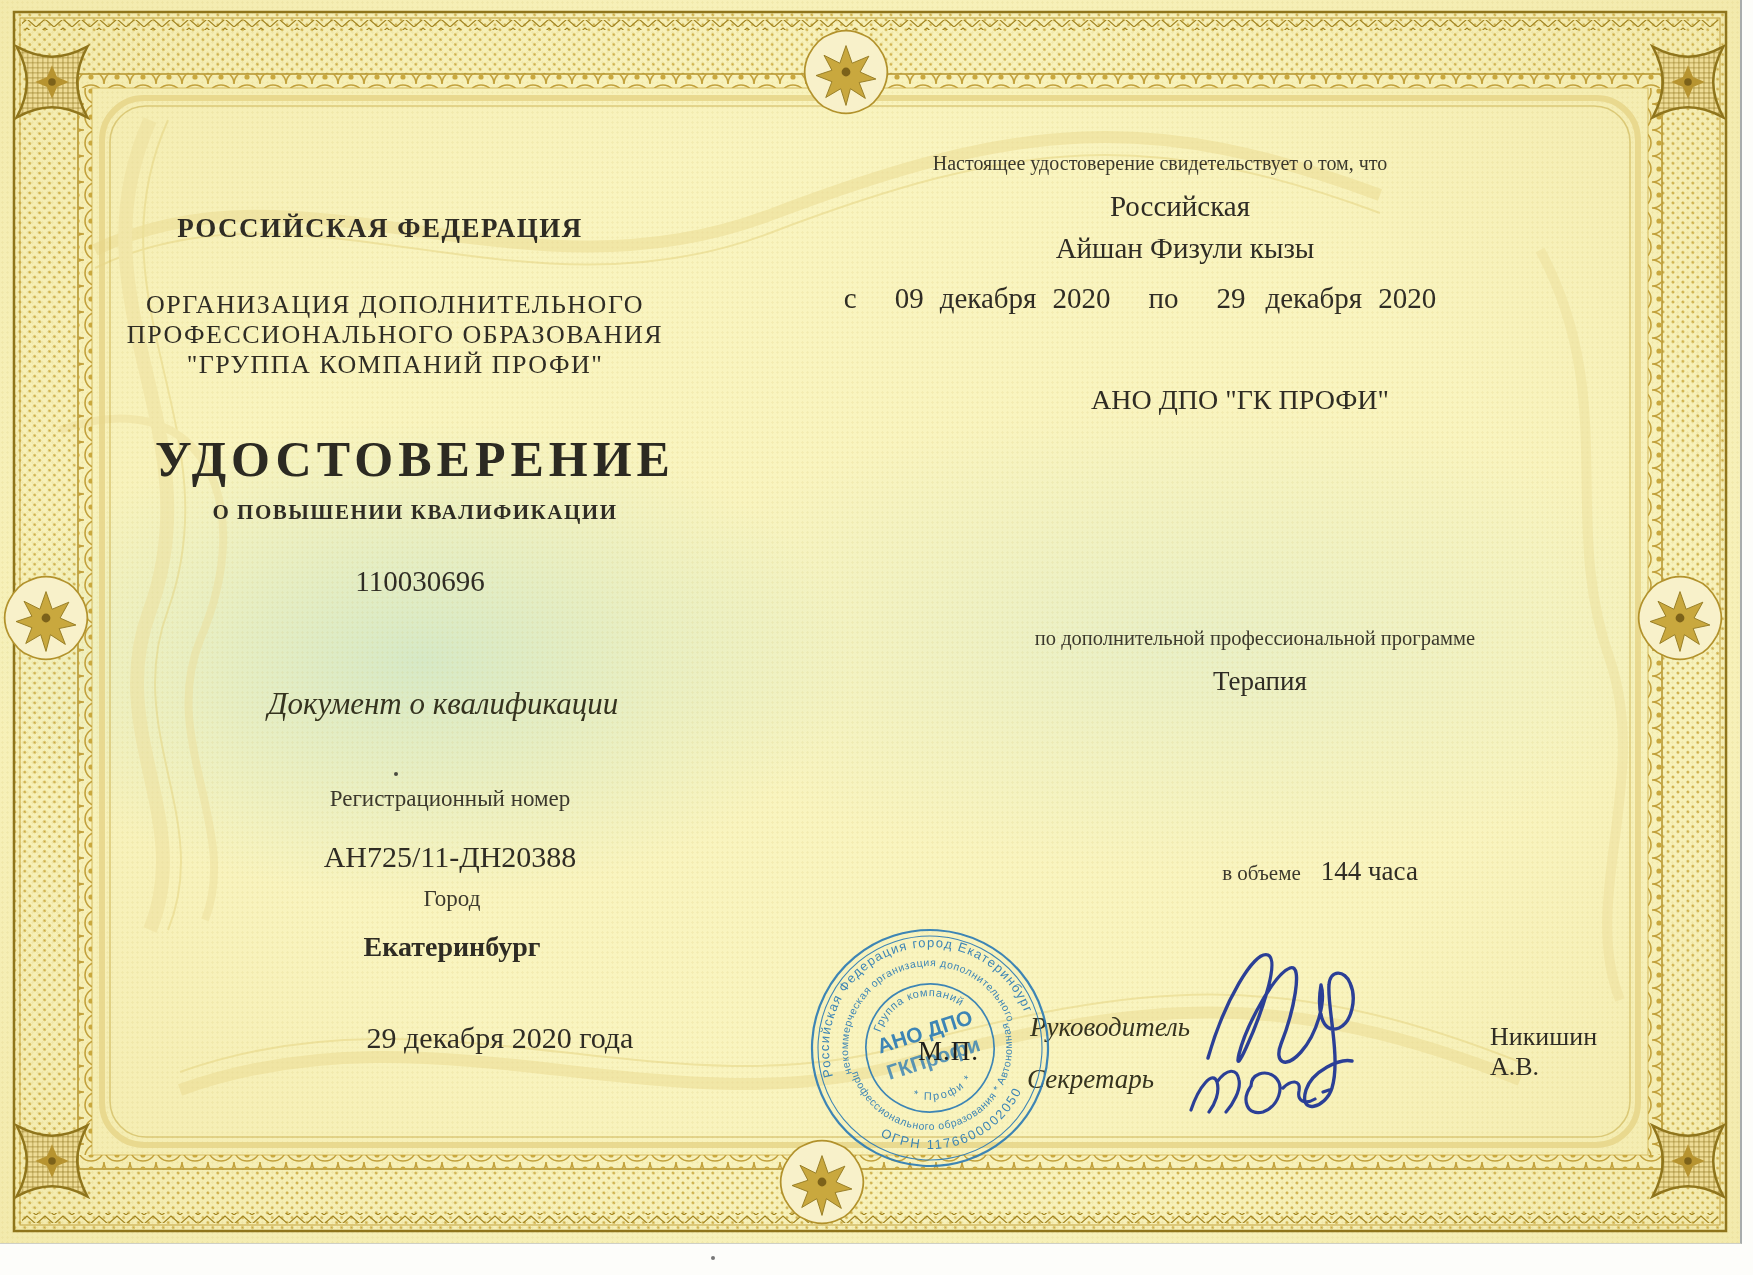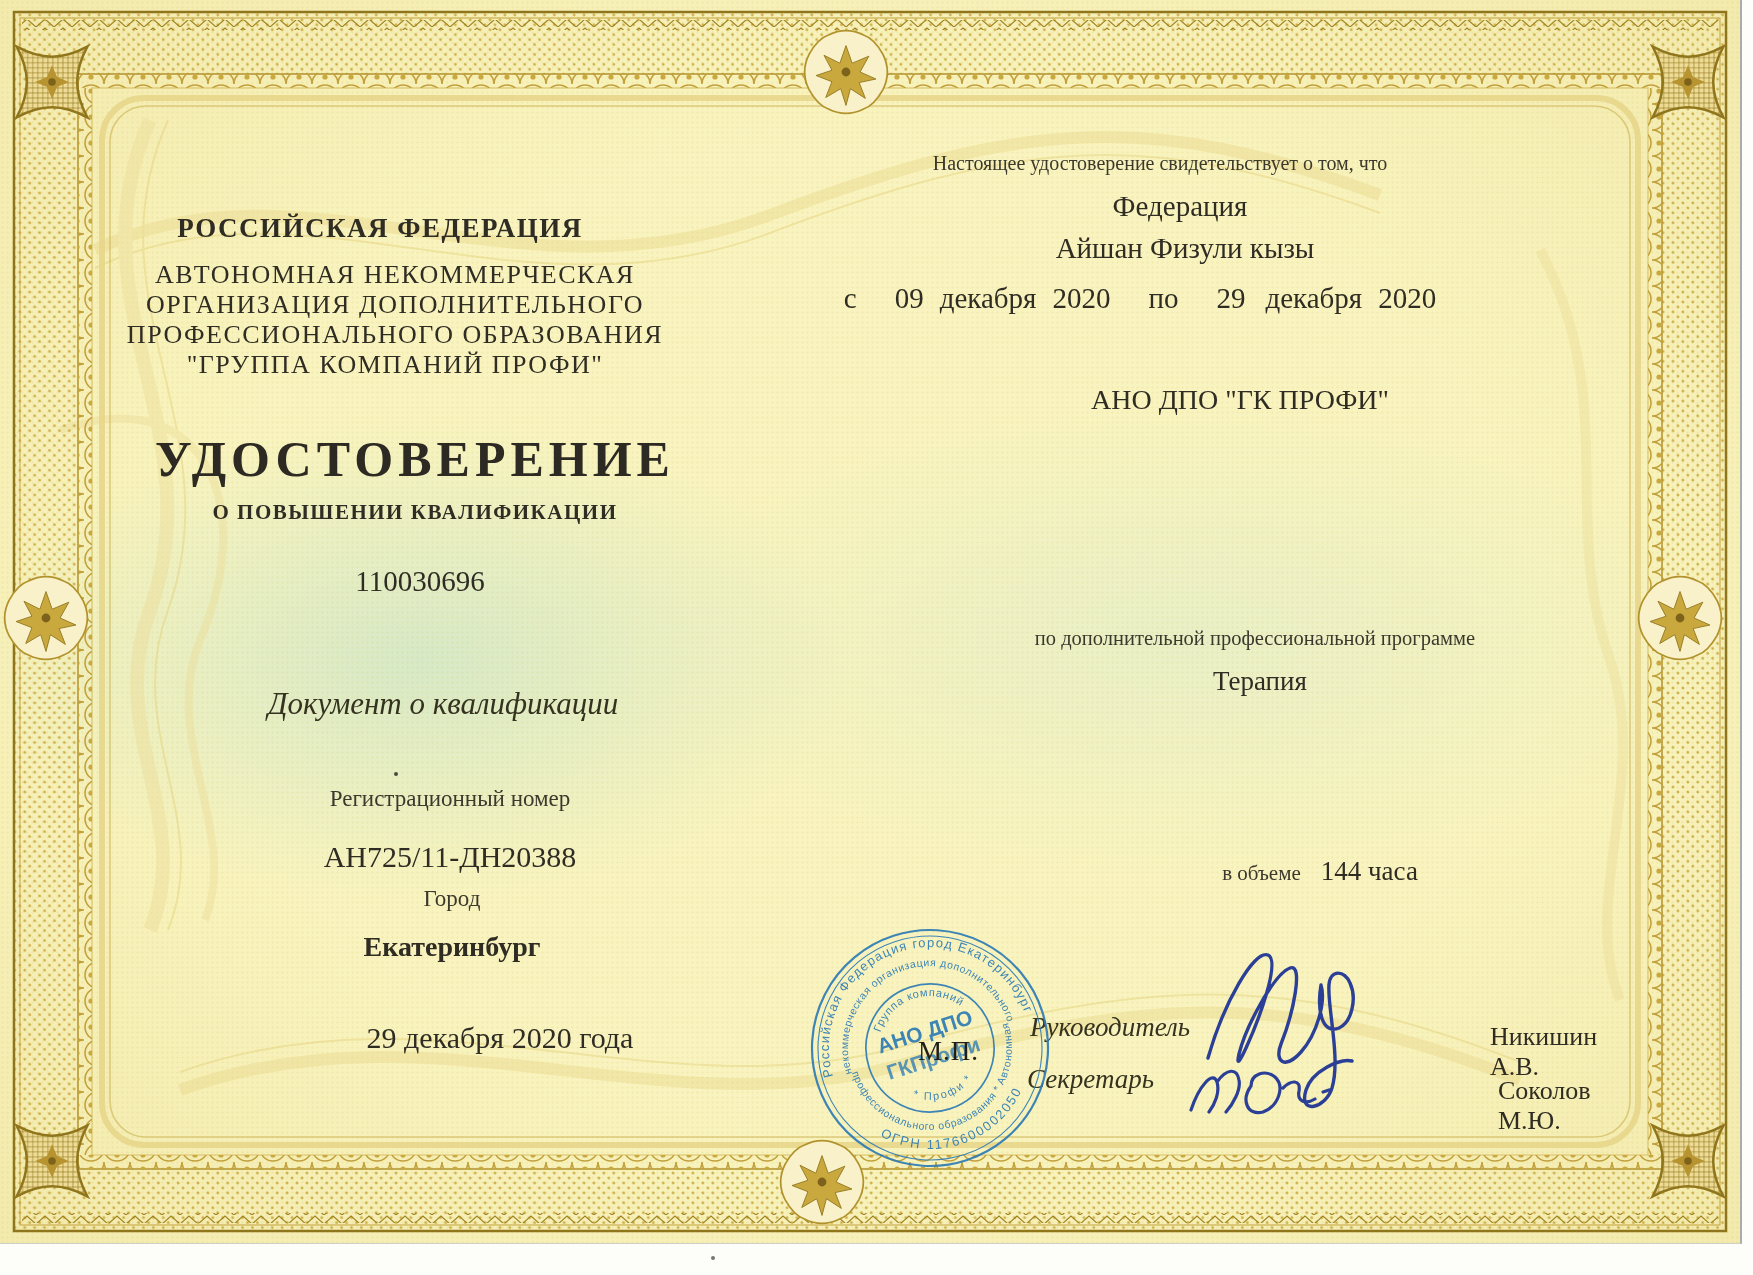--- a/index.html
+++ b/index.html
@@ -106,41 +106,40 @@
     <use href="#cushion" x="1646" y="1119" width="84" height="84"></use>
 
     <use href="#medallion" x="802" y="28" width="88" height="88"></use>
     <use href="#medallion" x="778" y="1138" width="88" height="88"></use>
     <use href="#medallion" x="2" y="574" width="88" height="88"></use>
     <use href="#medallion" x="1636" y="574" width="88" height="88"></use>
   </svg>
 
   <div class="txt caps" style="left:150px;top:213px;width:460px;font-size:27px;">РОССИЙСКАЯ ФЕДЕРАЦИЯ</div>
 
-  <div class="txt caps" style="left:115px;top:260px;width:560px;font-size:26px;font-weight:normal;">АВТОНОМНАЯ НЕКОММЕРЧЕСКАЯ</div>
   <div class="txt caps" style="left:115px;top:290px;width:560px;font-size:26px;font-weight:normal;">ОРГАНИЗАЦИЯ ДОПОЛНИТЕЛЬНОГО</div>
   <div class="txt caps" style="left:115px;top:320px;width:560px;font-size:26px;font-weight:normal;">ПРОФЕССИОНАЛЬНОГО ОБРАЗОВАНИЯ</div>
   <div class="txt caps" style="left:115px;top:350px;width:560px;font-size:26px;font-weight:normal;">"ГРУППА КОМПАНИЙ ПРОФИ"</div>
 
   <div class="txt title" style="left:135px;top:430px;width:560px;font-size:50px;">УДОСТОВЕРЕНИЕ</div>
   <div class="txt caps" style="left:135px;top:500px;width:560px;font-size:21px;">О ПОВЫШЕНИИ КВАЛИФИКАЦИИ</div>
   <div class="txt" style="left:140px;top:565px;width:560px;font-size:29px;">110030696</div>
 
   <div class="txt italic" style="left:163px;top:686px;width:560px;font-size:31px;color:#35331f;">Документ о квалификации</div>
 
   <div class="speck" style="left:394px;top:772px;width:4px;height:4px;background:#4a4a40;"></div>
 
   <div class="txt label" style="left:170px;top:786px;width:560px;font-size:23px;">Регистрационный номер</div>
   <div class="txt" style="left:170px;top:840px;width:560px;font-size:30px;">АН725/11-ДН20388</div>
   <div class="txt label" style="left:172px;top:886px;width:560px;font-size:23px;">Город</div>
   <div class="txt" style="left:172px;top:931px;width:560px;font-size:28px;font-weight:bold;">Екатеринбург</div>
   <div class="txt" style="left:220px;top:1021px;width:560px;font-size:30px;">29 декабря 2020 года</div>
 
   <div class="txt label" style="left:880px;top:152px;width:560px;font-size:20px;">Настоящее удостоверение свидетельствует о том, что</div>
-  <div class="txt" style="left:900px;top:190px;width:560px;font-size:29px;">Федерация</div>
+  <div class="txt" style="left:900px;top:190px;width:560px;font-size:29px;">Российская</div>
   <div class="txt" style="left:900px;top:232px;width:570px;font-size:29px;">Айшан Физули кызы</div>
 
   <div class="txt flexrow" style="left:845px;top:282px;width:590px;font-size:29px;gap:0;">
     <span style="margin-right:38px;">с</span>
     <span style="margin-right:16px;">09</span>
     <span style="margin-right:16px;">декабря</span>
     <span style="margin-right:38px;">2020</span>
     <span style="margin-right:38px;">по</span>
     <span style="margin-right:20px;">29</span>
     <span style="margin-right:16px;">декабря</span>
@@ -153,21 +152,20 @@
   <div class="txt" style="left:980px;top:666px;width:560px;font-size:27px;">Терапия</div>
 
   <div class="txt flexrow" style="left:1205px;top:856px;width:230px;gap:20px;">
     <span class="label" style="font-size:21px;">в объеме</span>
     <span style="font-size:27px;">144 часа</span>
   </div>
 
   <div class="txt italic" style="left:1030px;top:1012px;width:220px;font-size:27px;text-align:left;color:#35331f;">Руководитель</div>
   <div class="txt italic" style="left:1027px;top:1064px;width:220px;font-size:27px;text-align:left;color:#35331f;">Секретарь</div>
   <div class="txt" style="left:1490px;top:1022px;width:160px;font-size:26px;text-align:left;">Никишин А.В.</div>
-  <div class="txt" style="left:1498px;top:1076px;width:160px;font-size:26px;text-align:left;">Соколов М.Ю.</div>
 
   <svg class="sig-svg" width="230" height="190" viewBox="0 0 230 190" style="left:1180px;top:940px;">
     <g fill="none" stroke="#2b3f96" stroke-width="3.4" stroke-linecap="round" stroke-linejoin="round">
       <path d="M28,118 C44,62 74,10 88,15 C101,21 78,82 66,108 C60,121 56,127 59,114 C66,86 94,34 110,28 C124,23 113,74 101,104 C94,122 105,130 121,112 C137,94 146,62 141,45 C137,68 141,95 159,88 C172,82 177,58 170,43 C165,30 150,29 149,45 C147,66 161,118 152,148 C146,168 118,176 126,150 C132,131 160,118 172,121"></path>
     </g>
   </svg>
   <svg class="sig-svg" width="160" height="70" viewBox="0 0 160 70" style="left:1183px;top:1052px;">
     <g fill="none" stroke="#2b3f96" stroke-width="3.2" stroke-linecap="round" stroke-linejoin="round">
       <path d="M8,58 C16,34 30,18 34,30 C37,40 32,52 26,60 M34,30 C44,16 54,16 56,28 C58,38 50,52 43,60 M68,34 C58,48 64,64 80,60 C96,54 102,34 92,25 C82,17 68,22 68,34 M100,36 C108,28 118,27 116,39 C114,49 122,53 132,47 M140,40 L146,38"></path>
     </g>

